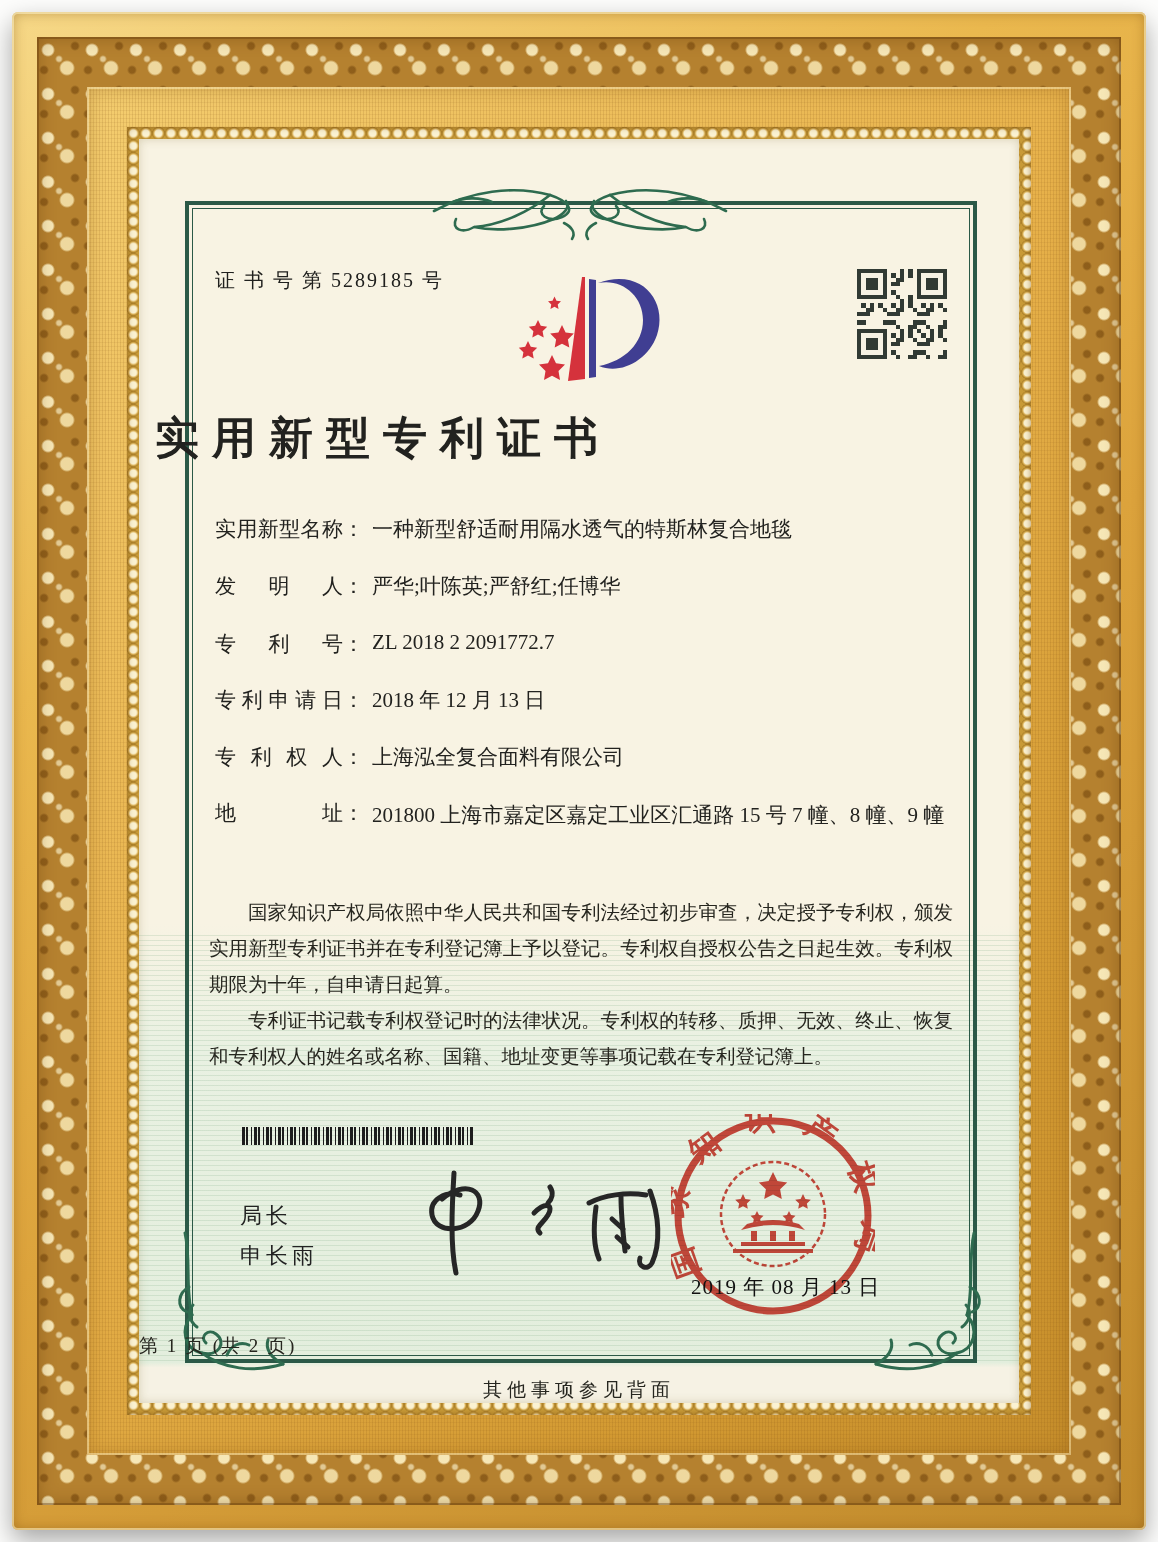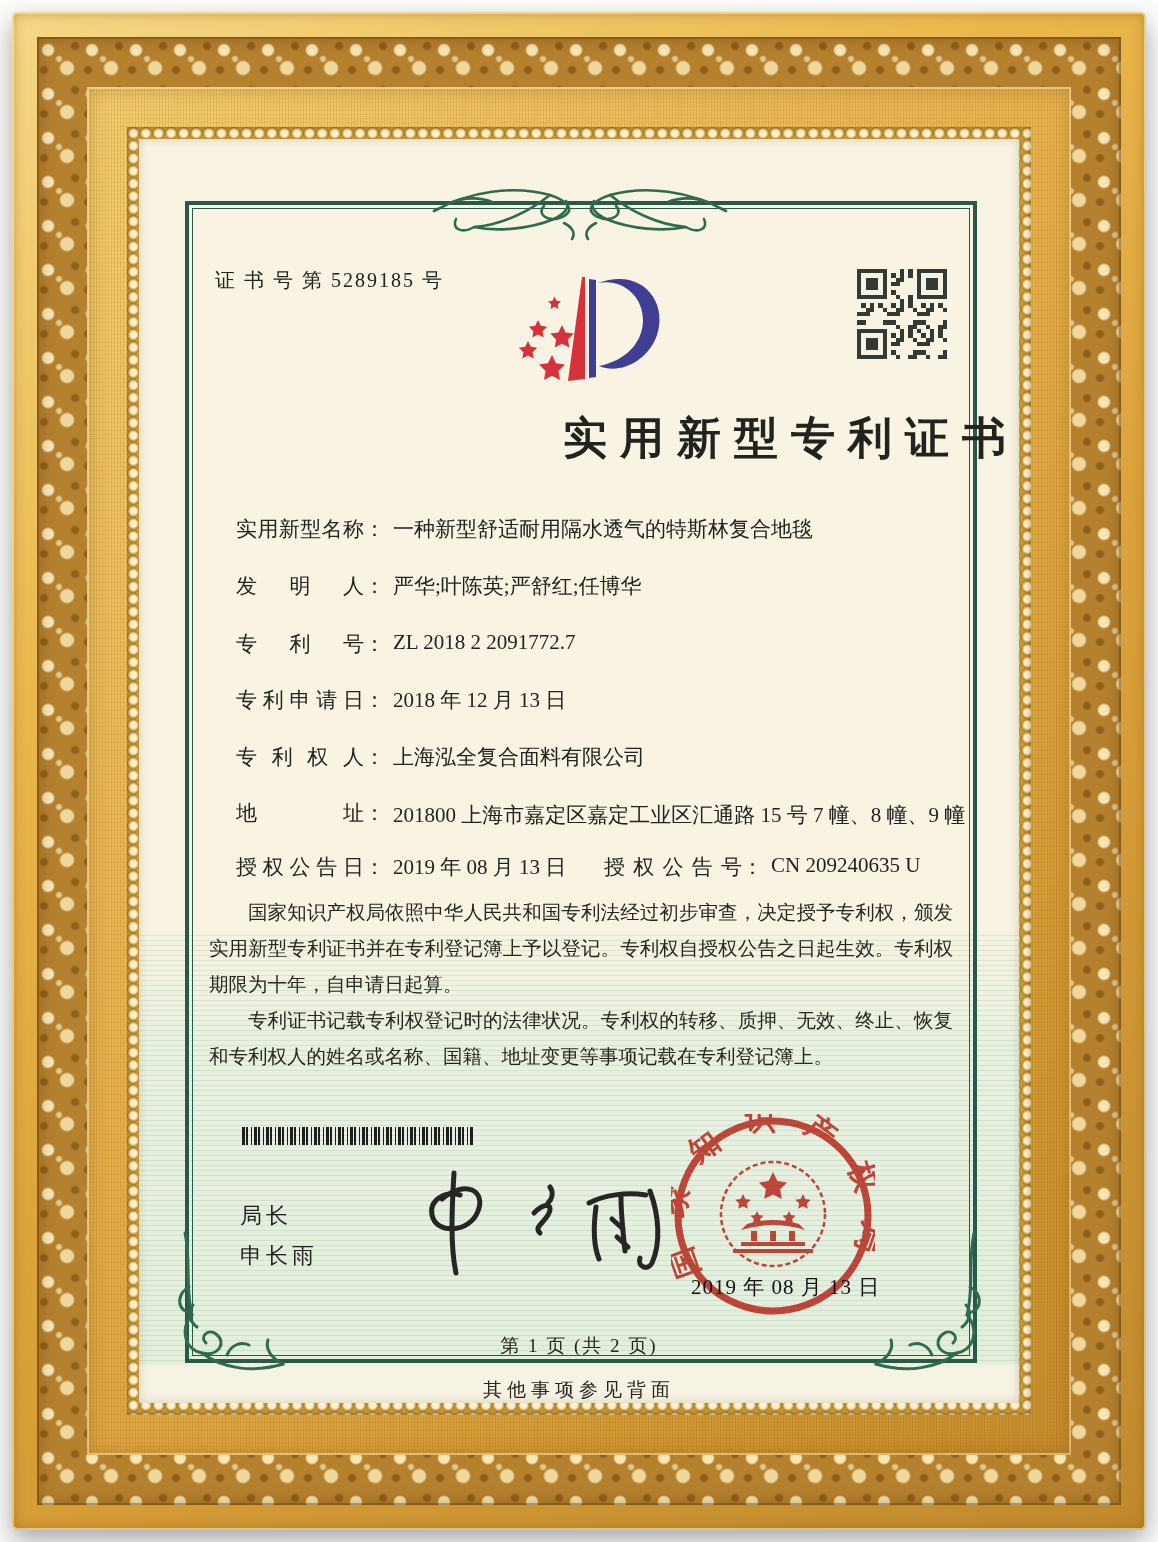--- a/index.html
+++ b/index.html
@@ -43,45 +43,45 @@
            border:4px solid #2b5947; }
   .inner-border::before { content:""; position:absolute; inset:3px; border:1px solid #2b5947; }
 
   .orn { position:absolute; z-index:3; }
 
   
   .abs { position:absolute; z-index:4; color:#20201e; }
   .cert-no { left:76px; top:128px; font-size:20px; letter-spacing:2px; }
   .logo { left:366px; top:126px; }
   .qr { left:718px; top:130px; }
-  .title { left:0; top:270px; width:100%; text-align:right; font-size:44px; font-weight:600;
-           letter-spacing:13px; color:#22221f; }
+  .title { left:0; top:270px; width:100%; text-align:left; font-size:44px; font-weight:600;
+           letter-spacing:13px; color:#22221f;padding-left:16px; }
 
   .row { position:absolute; left:76px; z-index:4; font-size:21px; color:#22221f; white-space:nowrap; }
-  .lbl { display:inline-block; width:128px; text-align:justify; text-align-last:justify; vertical-align:top;margin-left:21px; }
+  .lbl { display:inline-block; width:128px; text-align:justify; text-align-last:justify; vertical-align:top; }
   .colon { display:inline-block; margin-right:8px; vertical-align:top; }
   .val { display:inline-block; vertical-align:top; }
   .row.wrap, .row.wrap .val { white-space:normal; }
   .row.wrap .val { max-width:600px; line-height:32px; }
   .grant2 { position:absolute; left:368px; top:0; }
   .grant2 .lbl { width:138px; }
 
   .paras { position:absolute; left:70px; top:756px; width:744px; z-index:4;
            font-size:19.5px; line-height:36px; text-align:justify; color:#26261f; }
   .paras p { text-indent:2em; }
 
   .barcode { left:103px; top:988px; }
   .chief-title { left:101px; top:1062px; font-size:22px; letter-spacing:4px; color:#222; }
   .chief-name { left:101px; top:1102px; font-size:22px; letter-spacing:4px; color:#222; }
   .signature { left:235px; top:1022px; }
 
   .seal { left:532px; top:975px; width:204px; height:204px; opacity:.92; mix-blend-mode:multiply; }
   .seal-date { left:552px; top:1134px; font-size:21px; letter-spacing:1px; color:#111; z-index:6; }
 
-  .page-info { left:0; top:1194px; width:100%; text-align:center; font-size:19px; color:#26261f; letter-spacing:2px; }
+  .page-info { left:0; top:1194px; width:100%; text-align:left; font-size:19px; color:#26261f; letter-spacing:2px; }
   .footer-note { left:0; top:1238px; width:100%; text-align:center; font-size:19px; color:#26261f; letter-spacing:5px; }
 </style>
 </head>
 <body>
 
 <div class="photo">
   <div class="f1">
     <div class="f2">
       <div class="f3">
         <div class="f4">
@@ -257,26 +257,20 @@
             </div>
             <div class="row" style="top:547px">
               <span class="lbl">专利申请日</span><span class="colon">：</span><span class="val">2018 年 12 月 13 日</span>
             </div>
             <div class="row" style="top:604px">
               <span class="lbl">专利权人</span><span class="colon">：</span><span class="val">上海泓全复合面料有限公司</span>
             </div>
             <div class="row wrap" style="top:660px">
               <span class="lbl">地址</span><span class="colon">：</span><span class="val">201800 上海市嘉定区嘉定工业区汇通路 15 号 7 幢、8 幢、9 幢</span>
             </div>
-            <div class="row" style="top:714px">
-              <span class="lbl">授权公告日</span><span class="colon">：</span><span class="val">2019 年 08 月 13 日</span>
-              <span class="grant2">
-                <span class="lbl">授权公告号</span><span class="colon">：</span><span class="val">CN 209240635 U</span>
-              </span>
-            </div>
 
             <div class="paras">
               <p>国家知识产权局依照中华人民共和国专利法经过初步审查，决定授予专利权，颁发实用新型专利证书并在专利登记簿上予以登记。专利权自授权公告之日起生效。专利权期限为十年，自申请日起算。</p>
               <p>专利证书记载专利权登记时的法律状况。专利权的转移、质押、无效、终止、恢复和专利权人的姓名或名称、国籍、地址变更等事项记载在专利登记簿上。</p>
             </div>
 
             <svg class="abs barcode" id="barcode" width="232" height="18" viewBox="0 0 232 18">
                 <rect x="0" y="0" width="3" height="18" fill="#1d1d1d"></rect>
                 <rect x="4" y="0" width="2" height="18" fill="#1d1d1d"></rect>
                 <rect x="9" y="0" width="1" height="18" fill="#1d1d1d"></rect>

